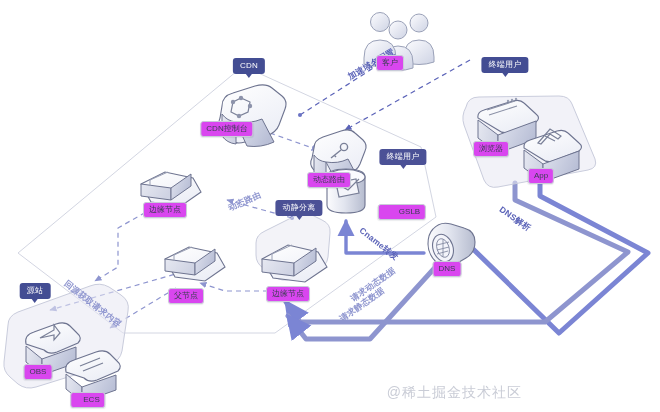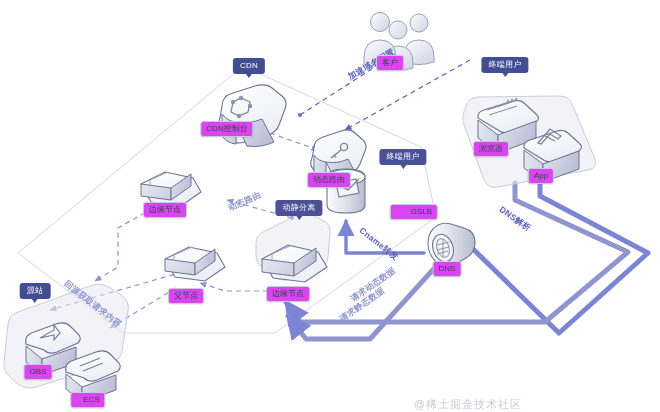--- a/index.html
+++ b/index.html
@@ -59,22 +59,22 @@
     font-weight:bold;
     color:#5b63b8;
     transform-origin:0 50%;
     z-index:38;
     letter-spacing:.2px;
   }
   .pathlbl.lt{color:#8e95cf;}
 
   .watermark{
     position:absolute;
-    right:14px;bottom:0;
-    font-size:11px;
+    right:14px;bottom:10px;
+    font-size:14px;
     color:#c9ccd6;
     letter-spacing:1px;
     z-index:60;
   }
 </style>
 </head>
 <body>
 
 <div id="stage">
 
@@ -283,21 +283,21 @@
 
   <div class="badge" style="left:249px;top:58px;">CDN</div>
   <div class="badge" style="left:505px;top:57px;">终端用户</div>
   <div class="badge" style="left:35px;top:283px;">源站</div>
   <div class="badge v2" style="left:403px;top:149px;">终端用户</div>
   <div class="badge v2" style="left:299px;top:200px;">动静分离</div>
 
   <div class="lbl" style="left:390px;top:55px;">客户</div>
   <div class="lbl" style="left:227px;top:121px;text-align:center;">CDN控制台</div>
   <div class="lbl" style="left:329px;top:172px;">动态路由</div>
-  <div class="lbl" style="left:414px;top:204px;padding-left:20px;">GSLB</div>
+  <div class="lbl" style="left:402px;top:204px;padding-left:20px;">GSLB</div>
   <div class="lbl" style="left:491px;top:141px;text-align:right;">浏览器</div>
   <div class="lbl" style="left:541px;top:168px;">App</div>
   <div class="lbl" style="left:447px;top:261px;">DNS</div>
   <div class="lbl" style="left:165px;top:202px;">边缘节点</div>
   <div class="lbl" style="left:288px;top:286px;">边缘节点</div>
   <div class="lbl" style="left:186px;top:288px;text-align:center;">父节点</div>
   <div class="lbl" style="left:38px;top:364px;">OBS</div>
   <div class="lbl" style="left:88px;top:392px;padding-left:12px;">ECS</div>
 
   <div class="pathlbl" style="left:349px;top:72px;transform:rotate(-30deg);">加速域名配置</div>

